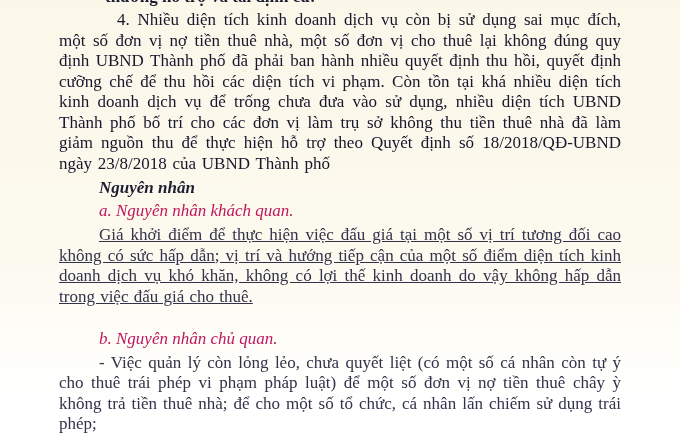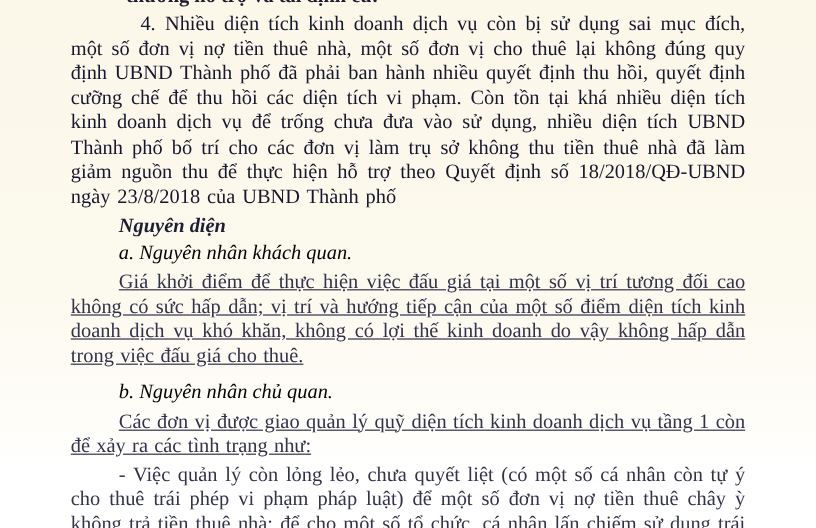--- a/index.html
+++ b/index.html
@@ -47,21 +47,21 @@
     padding-left: 40px;
     font-weight: bold;
     font-style: italic;
     color: #1d1d32;
     text-align: left;
   }
   .h-sub {
     margin: 2px 0 0;
     padding-left: 40px;
     font-style: italic;
-    color: #000000;
+    color: #be185d;
     text-align: left;
   }
   .p-body {
     margin: 3px 0 0;
     text-indent: 40px;
     word-spacing: 1px;
   }
   .p-body.gap {
     margin-top: 4px;
     text-decoration: underline;
@@ -71,25 +71,24 @@
 <body>
 
 <div class="doc-page">
 
   <div class="clip-top">
     <span>thường hỗ trợ và tái định cư.</span>
   </div>
 
   <p class="p-main">4. Nhiều diện tích kinh doanh dịch vụ còn bị sử dụng sai mục đích, một số đơn vị nợ tiền thuê nhà, một số đơn vị cho thuê lại không đúng quy định UBND Thành phố đã phải ban hành nhiều quyết định thu hồi, quyết định cưỡng chế để thu hồi các diện tích vi phạm. Còn tồn tại khá nhiều diện tích kinh doanh dịch vụ để trống chưa đưa vào sử dụng, nhiều diện tích UBND Thành phố bố trí cho các đơn vị làm trụ sở không thu tiền thuê nhà đã làm giảm nguồn thu để thực hiện hỗ trợ theo Quyết định số 18/2018/QĐ-UBND ngày 23/8/2018 của UBND Thành phố</p>
 
-  <p class="h-cause">Nguyên diện</p>
+  <p class="h-cause">Nguyên nhân</p>
 
   <p class="h-sub">a. Nguyên nhân khách quan.</p>
 
   <p class="p-body gap">Giá khởi điểm để thực hiện việc đấu giá tại một số vị trí tương đối cao không có sức hấp dẫn; vị trí và hướng tiếp cận của một số điểm diện tích kinh doanh dịch vụ khó khăn, không có lợi thế kinh doanh do vậy không hấp dẫn trong việc đấu giá cho thuê.</p>
 
-  <p class="h-sub" style="margin-top:10px;">b. Nguyên nhân chủ quan.</p>
+  <p class="h-sub" style="margin-top:22px;">b. Nguyên nhân chủ quan.</p>
 
-  <p class="p-body gap">Các đơn vị được giao quản lý quỹ diện tích kinh doanh dịch vụ tầng 1 còn để xảy ra các tình trạng như:</p>
 
   <p class="p-body">- Việc quản lý còn lỏng lẻo, chưa quyết liệt (có một số cá nhân còn tự ý cho thuê trái phép vi phạm pháp luật) để một số đơn vị nợ tiền thuê chây ỳ không trả tiền thuê nhà; để cho một số tổ chức, cá nhân lấn chiếm sử dụng trái phép;</p>
 
 </div>
 
 </body></html>

